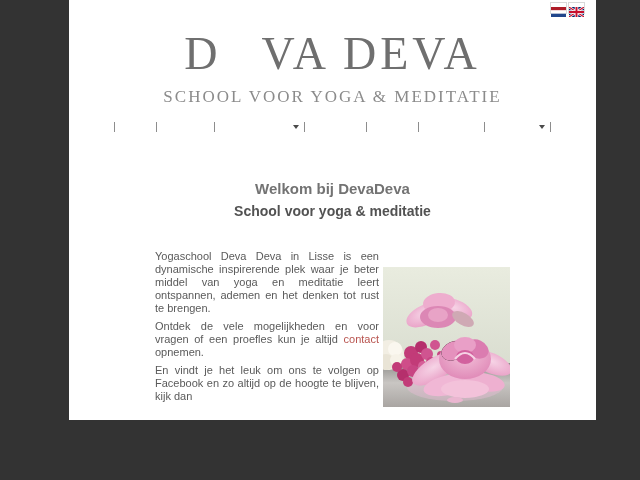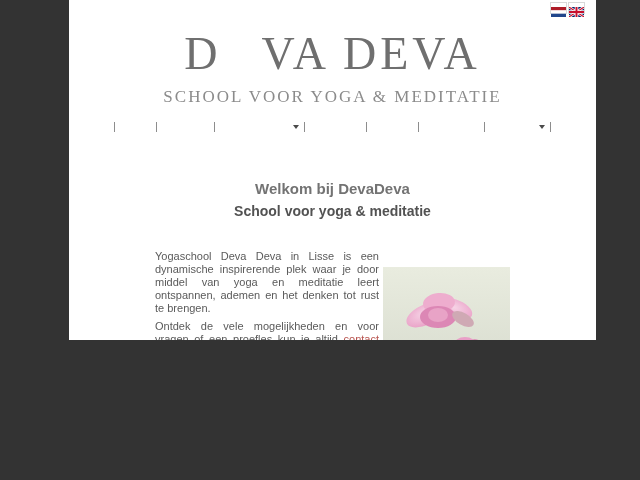--- a/index.html
+++ b/index.html
@@ -1,20 +1,20 @@
 <!DOCTYPE html>
 <html><head>
 <meta charset="utf-8">
 <style>
   * { margin:0; padding:0; box-sizing:border-box; }
   html,body { width:640px; height:480px; overflow:hidden; }
   body { background:#333333; font-family:"Liberation Sans", sans-serif; position:relative; }
 
   #canvas {
-    position:absolute; left:69px; top:0; width:527px; height:340px;
+    position:absolute; left:69px; top:0; width:527px; height:420px;
     background:#ffffff; overflow:hidden;
   }
 
   
   .flags { position:absolute; top:3px; right:12px; display:flex; gap:3px; }
   .flag { width:15px; height:10px; display:block; cursor:pointer; box-shadow:0 0 0 1px rgba(0,0,0,0.15); }
 
   
   .logo-block { position:absolute; top:30px; left:0; width:100%; text-align:center; }
   .logo {
@@ -127,21 +127,21 @@
     <div class="nav-item"><span class="nav-label"></span></div>
     <div class="nav-item"><span class="nav-label"></span></div>
     <div class="nav-item"><span class="nav-label"></span></div>
     <div class="nav-item"><span class="nav-label"></span><span class="dd-arrow"></span></div>
   </div>
 
   <div class="title">Welkom bij DevaDeva</div>
   <div class="subtitle">School voor yoga &amp; meditatie</div>
 
   <div class="text-col">
-    <p>Yogaschool Deva Deva in Lisse is een dynamische inspirerende plek waar je door middel van yoga en meditatie leert ontspannen, ademen en het denken tot rust te brengen.</p>
+    <p>Yogaschool Deva Deva in Lisse is een dynamische inspirerende plek waar je beter middel van yoga en meditatie leert ontspannen, ademen en het denken tot rust te brengen.</p>
     <p><span>Ontdek de vele mogelijkheden en voor vragen of een proefles kun je altijd </span><a class="inline-link">contact</a><span> opnemen.</span></p>
     <p><span>En vindt je het leuk om ons te volgen op Facebook en zo altijd op de hoogte te blijven, kijk dan </span><span></span></p>
   </div>
 
   <div class="photo">
     <svg viewBox="0 0 127 140">
       <defs>
         <linearGradient id="bg" x1="0" y1="0" x2="0" y2="1">
           <stop offset="0" stop-color="#e9ecdf"></stop>
           <stop offset="1" stop-color="#d3d7ca"></stop>

